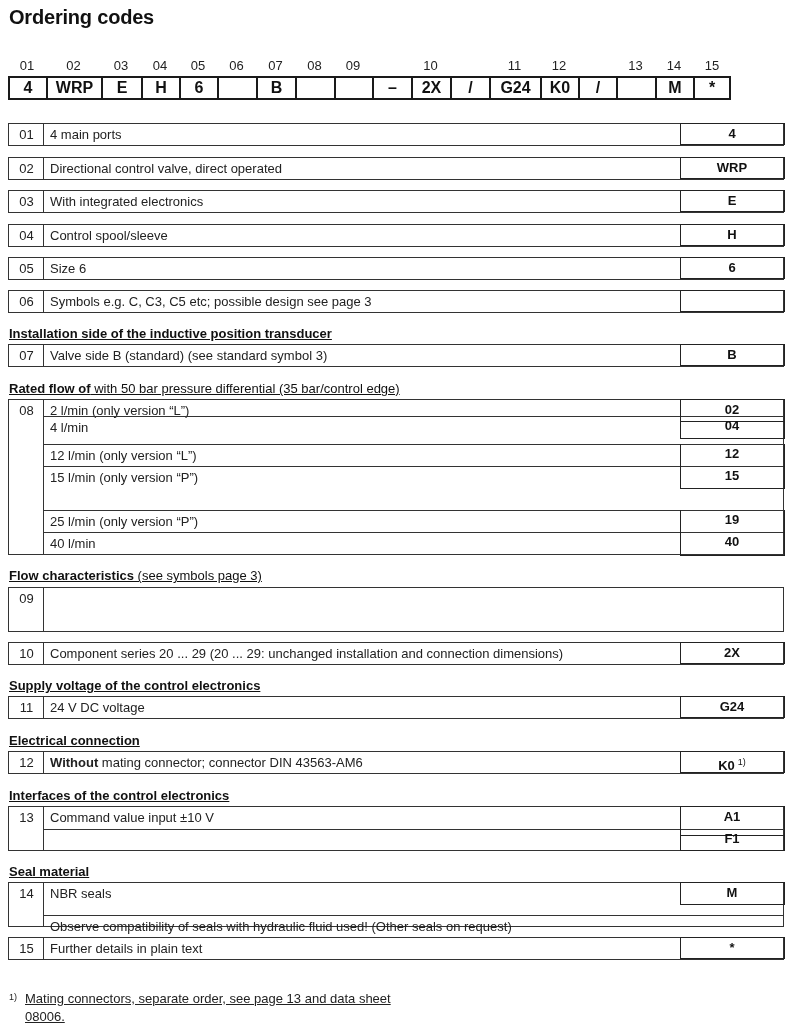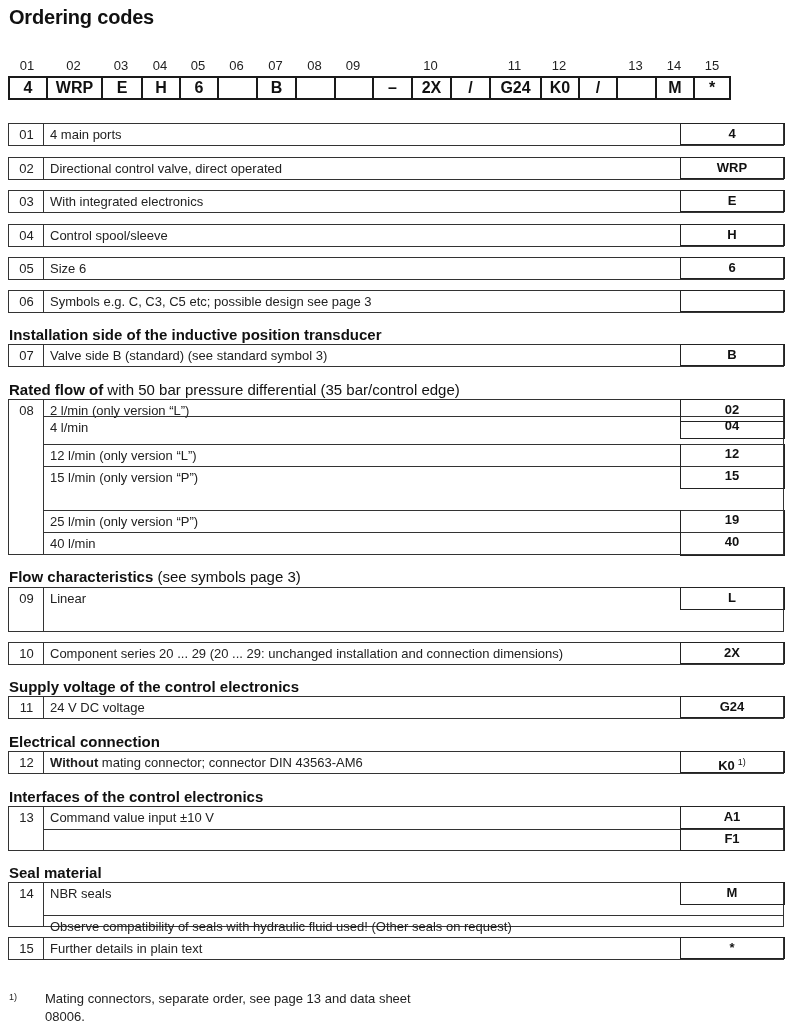--- a/index.html
+++ b/index.html
@@ -16,25 +16,25 @@
   .tbl { position:absolute; left:8px; width:776px; border:1.5px solid #333; box-sizing:border-box; }
   .num { position:absolute; left:0; top:0; width:35px; text-align:center; font-size:13px; line-height:21px; color:#222; }
   .numcol { position:absolute; left:0; top:0; bottom:0; width:35px; border-right:1.5px solid #333; box-sizing:border-box; }
   .line { position:absolute; left:35px; right:0; height:22px; box-sizing:border-box; }
   .line + .line { }
   .desc { position:absolute; left:6px; top:0; line-height:21px; font-size:13px; white-space:nowrap; color:#222; }
   .code { position:absolute; right:-1.5px; top:-1.5px; width:105px; height:calc(100% + 1.5px);
           border:1.5px solid #222; box-sizing:border-box; text-align:center; font-weight:bold;
           font-size:13px; line-height:20px; }
   .code sup { font-weight:normal; font-size:9px; vertical-align:5px; margin-left:3px; }
-  .heading { position:absolute; left:9px; font-size:15px; font-weight:bold; color:#111; }
+  .heading { position:absolute; left:9px; font-size:13px; font-weight:bold; color:#111;text-decoration:underline; }
   .heading .normal { font-weight:normal; }
   .footnote { position:absolute; left:9px; top:990px; font-size:13px; line-height:18px; color:#222; }
   .footnote .mark { position:absolute; left:0; top:-2px; font-size:9px; }
-  .footnote .text { margin-left:36px; width:400px; display:block; }
+  .footnote .text { margin-left:16px; width:400px; display:block;text-decoration:underline; }
 </style>
 </head>
 <body>
 
 <div class="title">Ordering codes</div>
 
 <div class="pos-labels">
   <span class="pos-label" style="left:8px;width:38px">01</span>
   <span class="pos-label" style="left:46px;width:55px">02</span>
   <span class="pos-label" style="left:101px;width:40px">03</span>
@@ -164,24 +164,20 @@
   <div class="line" style="top:132px;border-top:1.5px solid #333">
       <span class="desc">40 l/min</span>
       <div class="code" style="height:24px;top:-1.5px;border-top:none">40</div>
     </div>
 </div>
 
 <div class="heading" style="top:568px"><span>Flow characteristics</span><span class="normal"> (see symbols page 3)</span></div>
 <div class="tbl" style="top:587px;height:45px">
   <div class="numcol"></div>
     <div class="num">09</div>
-  <div class="line" style="top:0">
-      <span class="desc">Linear</span>
-      <div class="code" style="height:23px">L</div>
-    </div>
 </div>
 
 <div class="tbl" style="top:642px;height:23px">
   <div class="numcol"></div>
     <div class="num">10</div>
   <div class="line" style="top:0">
       <span class="desc">Component series 20 ... 29 (20 ... 29: unchanged installation and connection dimensions)</span>
     </div>
   <div class="code">2X</div>
 </div>
@@ -205,21 +201,21 @@
     </div>
   <div class="code"><span>K0</span><sup>1)</sup></div>
 </div>
 
 <div class="heading" style="top:788px">Interfaces of the control electronics</div>
 <div class="tbl" style="top:806px;height:45px">
   <div class="numcol"></div>
     <div class="num">13</div>
   <div class="line" style="top:0">
       <span class="desc">Command value input ±10 V</span>
-      <div class="code" style="height:23px">A1</div>
+      <div class="code" style="height:30px">A1</div>
     </div>
   <div class="line" style="top:22px;border-top:1.5px solid #333">
       <div class="code" style="height:22px;top:-1.5px;border-top:none">F1</div>
     </div>
 </div>
 
 <div class="heading" style="top:864px">Seal material</div>
 <div class="tbl" style="top:882px;height:45px">
   <div class="numcol"></div>
     <div class="num">14</div>

